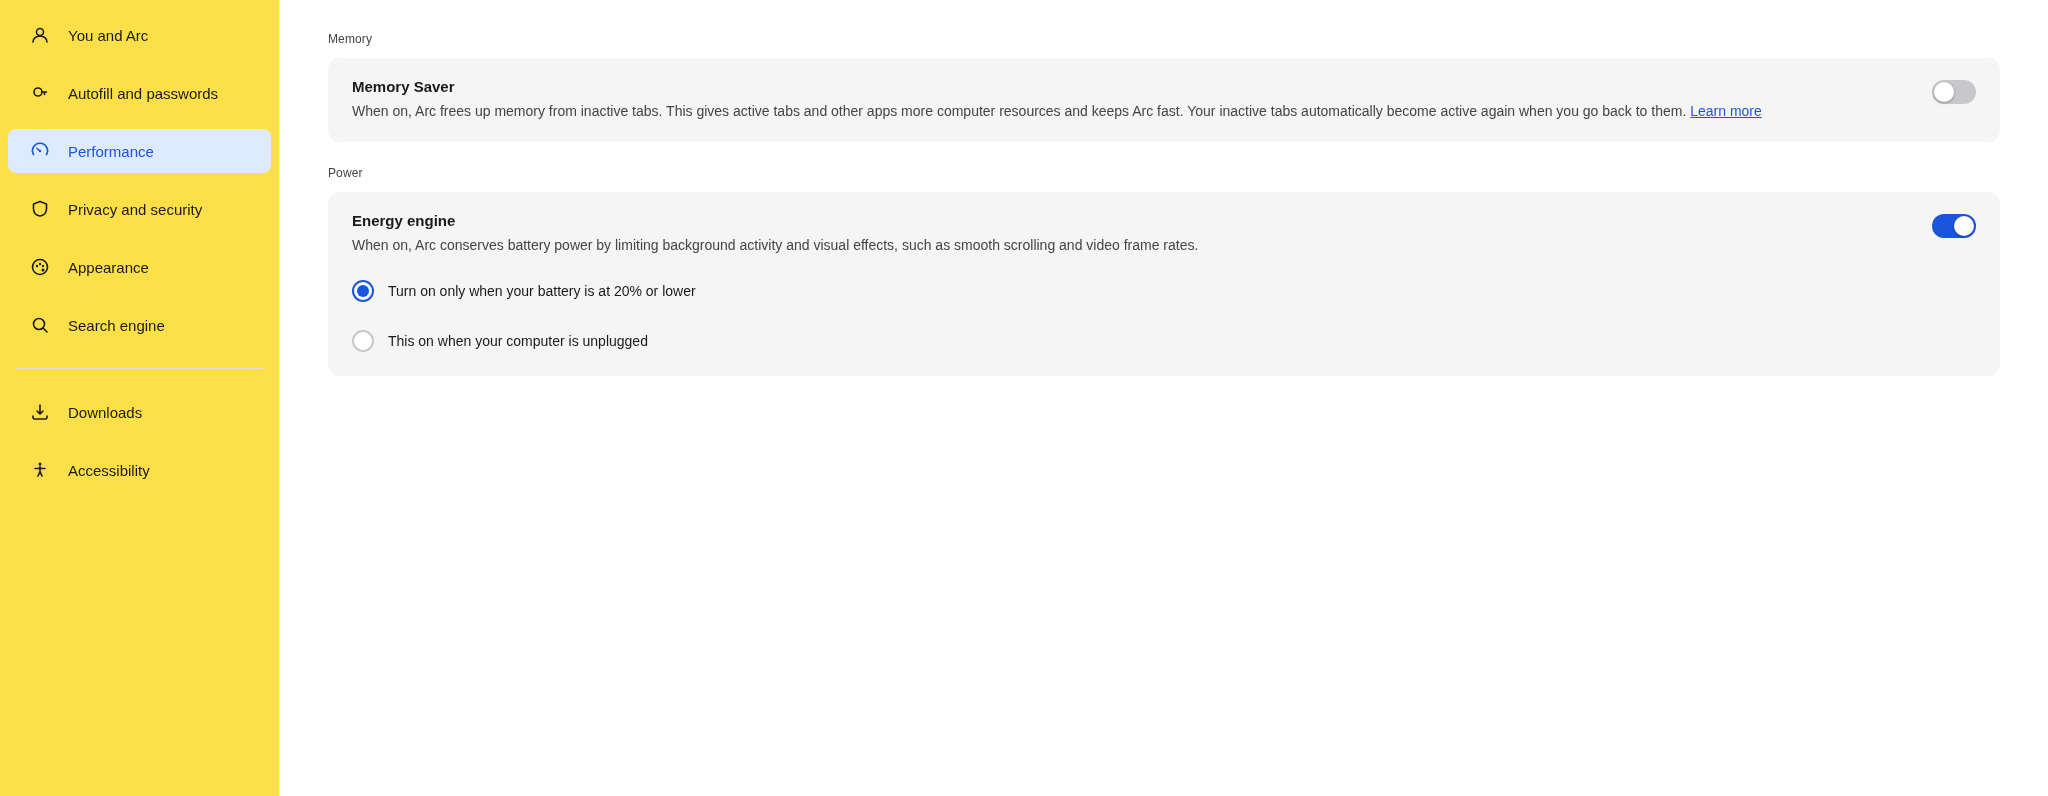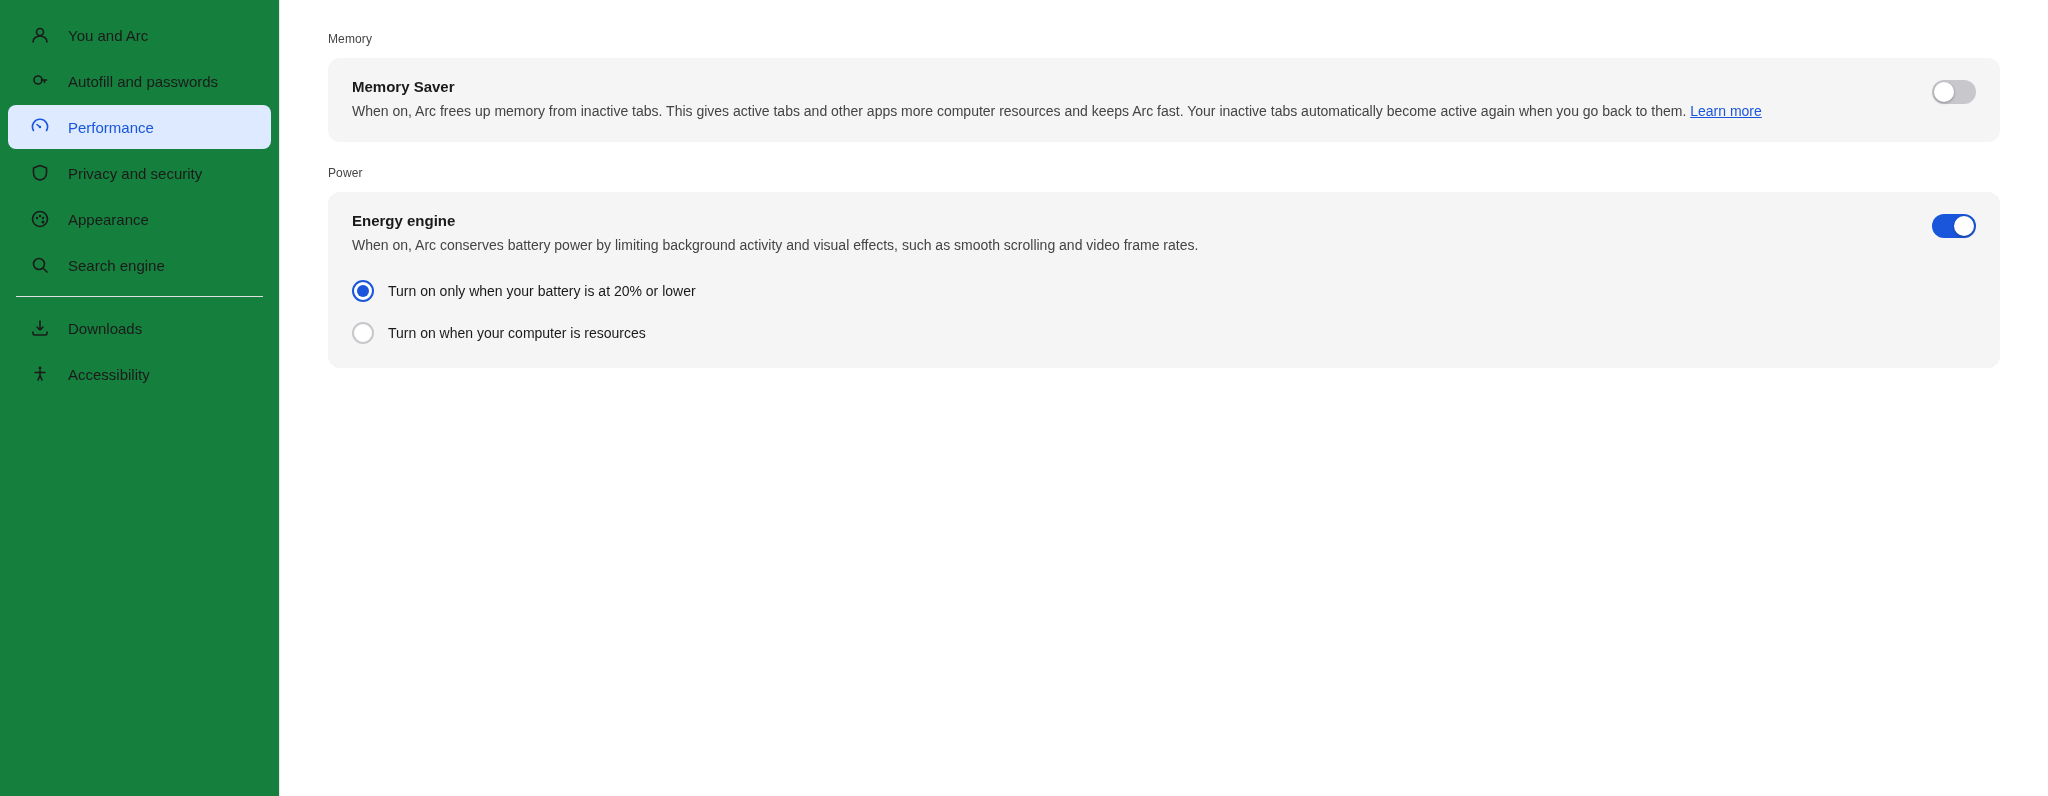--- a/index.html
+++ b/index.html
@@ -11,24 +11,25 @@
       overflow: hidden;
       font-size: 15px;
       color: #1a1a1a;
     }
 
     
     .sidebar {
       width: 280px;
       min-width: 280px;
       padding: 12px 0;
-      background: #15803d;
+      background: #fde047;
       border-right: 1px solid #e8e8e8;
       display: flex;
       flex-direction: column;
+      gap: 12px;
     }
 
     .sidebar-item {
       display: flex;
       align-items: center;
       gap: 16px;
       padding: 10px 20px;
       cursor: pointer;
       border-radius: 8px;
       margin: 1px 8px;
@@ -165,21 +166,21 @@
     .power-card-header {
       display: flex;
       align-items: flex-start;
       gap: 16px;
       margin-bottom: 16px;
     }
 
     .radio-options {
       display: flex;
       flex-direction: column;
-      gap: 20px;
+      gap: 28px;
       padding: 8px 0 4px 0;
     }
 
     .radio-option {
       display: flex;
       align-items: center;
       gap: 14px;
       cursor: pointer;
     }
 
@@ -340,17 +341,17 @@
       </div>
     </div>
 
     <div class="radio-options">
       <div class="radio-option">
         <div class="radio-circle selected"></div>
         <span class="radio-label">Turn on only when your battery is at 20% or lower</span>
       </div>
       <div class="radio-option">
         <div class="radio-circle"></div>
-        <span class="radio-label">Turn on when your computer is resources</span>
+        <span class="radio-label">This on when your computer is unplugged</span>
       </div>
     </div>
   </div>
 </main>
 
 </body></html>

